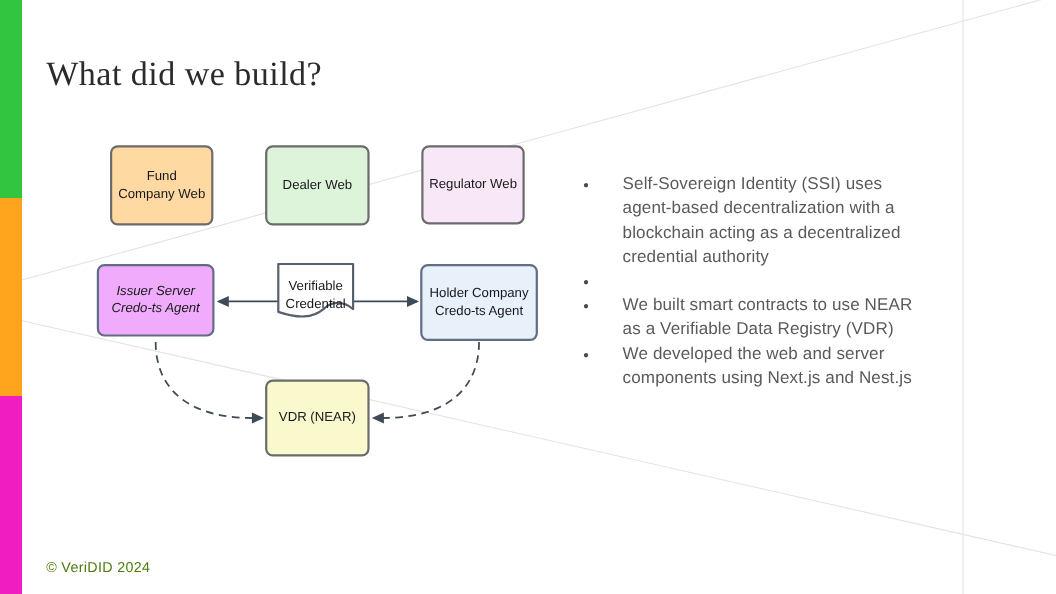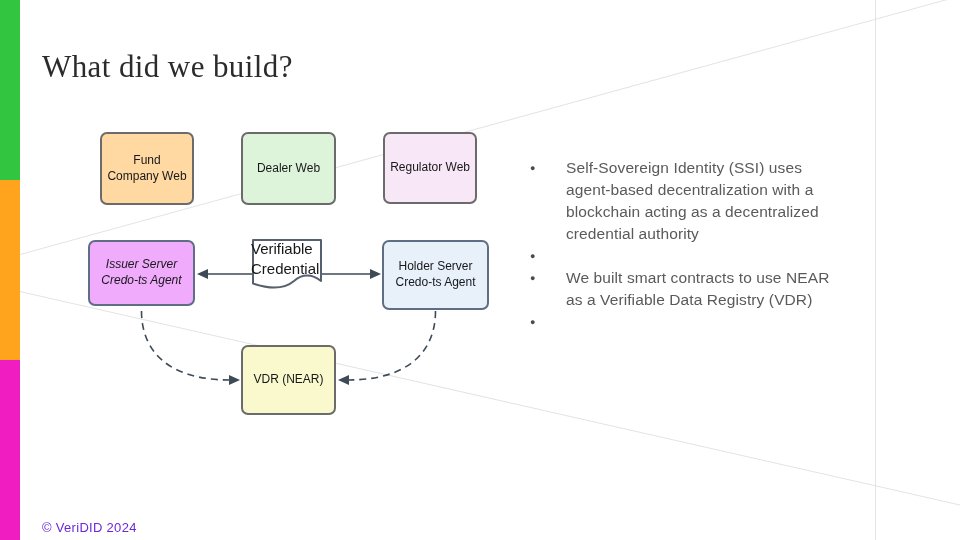--- a/index.html
+++ b/index.html
@@ -23,30 +23,30 @@
         box-sizing:border-box;padding:2px 5px;}
   .node.fund{left:100px;top:132px;width:94px;height:73px;background:#ffd9a1;}
   .node.dealer{left:241px;top:132px;width:95px;height:73px;background:#ddf4da;}
   .node.regulator{left:383px;top:132px;width:94px;height:72px;background:#f8e8f7;justify-content:flex-end;}
   .node.issuer{left:88px;top:240px;width:107px;height:66px;background:#f0abfc;border-color:#5f6e84;font-style:italic;}
   .node.holder{left:382px;top:240px;width:107px;height:70px;background:#e8f0fa;border-color:#5f6e84;}
   .node.vdr{left:241px;top:345px;width:95px;height:70px;background:#faf8cd;padding:0 1px;}
 
   .doc-shape{position:absolute;left:251px;top:238px;width:72px;height:58px;}
   .doc-shape svg{position:absolute;left:0;top:0;}
-  .doc-label{position:absolute;left:0;right:0;top:1px;font-size:15px;
+  .doc-label{position:absolute;left:0;right:0;top:15px;text-align:center;font-size:12px;
              line-height:1.3;color:#17181a;}
 
   
   .bullets{position:absolute;left:527px;top:157px;width:352px;margin:0;padding:0;list-style:none;}
   .bullets li{display:flex;align-items:flex-start;}
   .dot{flex:none;width:36px;padding-left:3px;font-size:9px;line-height:22px;color:#4a4a4a;}
   .btext{white-space:pre-line;font-size:15.5px;line-height:22px;color:#5a5a5a;letter-spacing:.1px;}
 
-  .footer{position:absolute;left:42px;top:520px;font-size:13px;color:#6d28d9;letter-spacing:.3px;}
+  .footer{position:absolute;left:42px;top:508px;font-size:13px;color:#4d7c0f;letter-spacing:.3px;}
 </style>
 </head>
 <body>
 
 <div class="slide">
 
   <svg class="decor" viewBox="0 0 960 540">
     <line x1="0" y1="260" x2="960" y2="-4" stroke="#e3e3e3" stroke-width="1"></line>
     <line x1="0" y1="287" x2="960" y2="505" stroke="#e3e3e3" stroke-width="1"></line>
     <line x1="875.5" y1="0" x2="875.5" y2="540" stroke="#e3e3e3" stroke-width="1"></line>
@@ -76,21 +76,21 @@
   <div class="node fund">
     <span>Fund Company Web</span>
   </div>
   <div class="node regulator">
     <span>Regulator Web</span>
   </div>
   <div class="node issuer">
     <span>Issuer Server Credo-ts Agent</span>
   </div>
   <div class="node holder">
-    <span>Holder Server Credo-ts Agent</span>
+    <span>Holder Company Credo-ts Agent</span>
   </div>
   <div class="node vdr">
     <span>VDR (NEAR)</span>
   </div>
 
   <div class="doc-shape">
     <svg width="72" height="58" viewBox="0 0 72 58">
       <path d="M2,2 L70,2 L70,43 C61,35.5 51,35.5 43,43 C33,51.5 20,51.5 2,45.5 Z" fill="#ffffff" stroke="#57606e" stroke-width="2" stroke-linejoin="round"></path>
     </svg>
     <div class="doc-label">Verifiable Credential</div>
@@ -107,18 +107,20 @@
     <li>
       <span class="dot">●</span>
     </li>
     <li>
       <span class="dot">●</span>
       <span class="btext">We built smart contracts to use NEAR
 as a Verifiable Data Registry (VDR)</span>
     </li>
     <li>
       <span class="dot">●</span>
+      <span class="btext">We developed the web and server
+components using Next.js and Nest.js</span>
     </li>
   </ul>
 
   <div class="footer">© VeriDID 2024</div>
 
 </div>
 
 </body></html>

